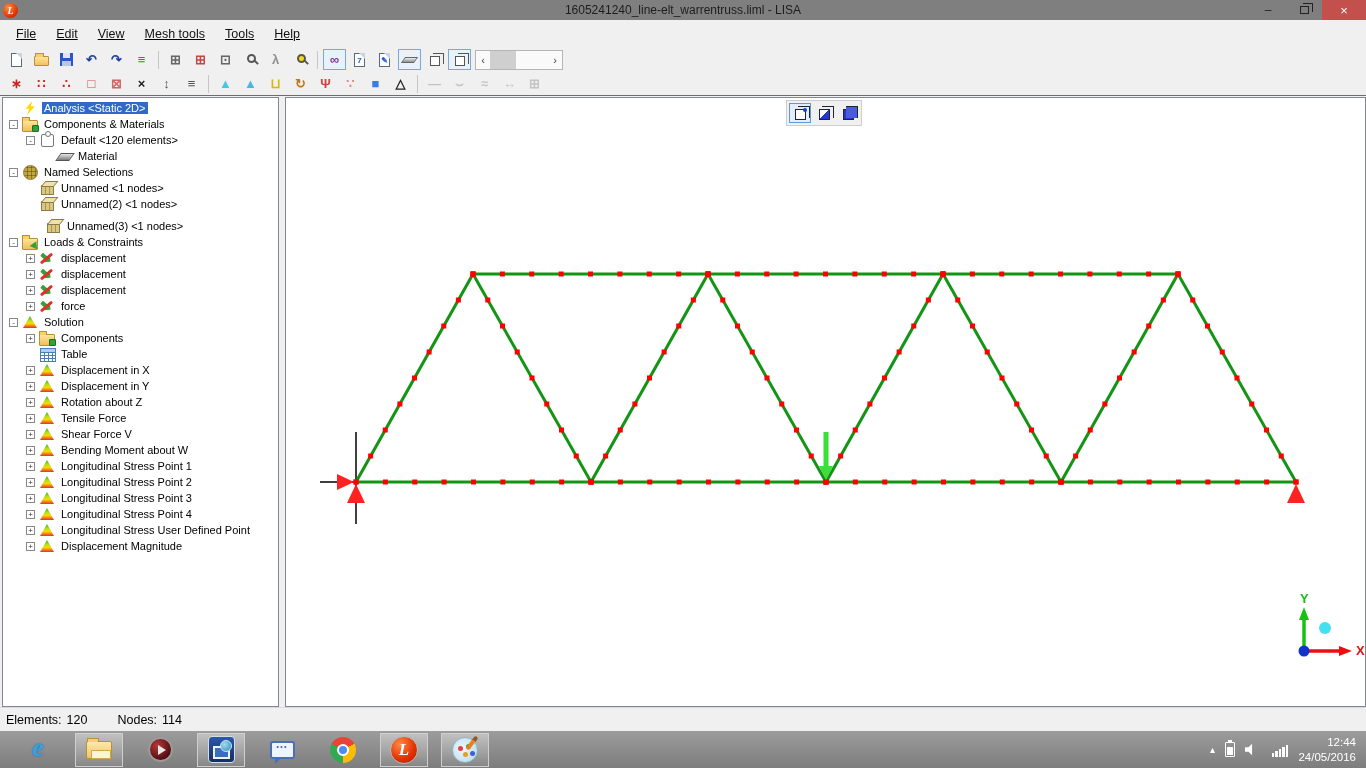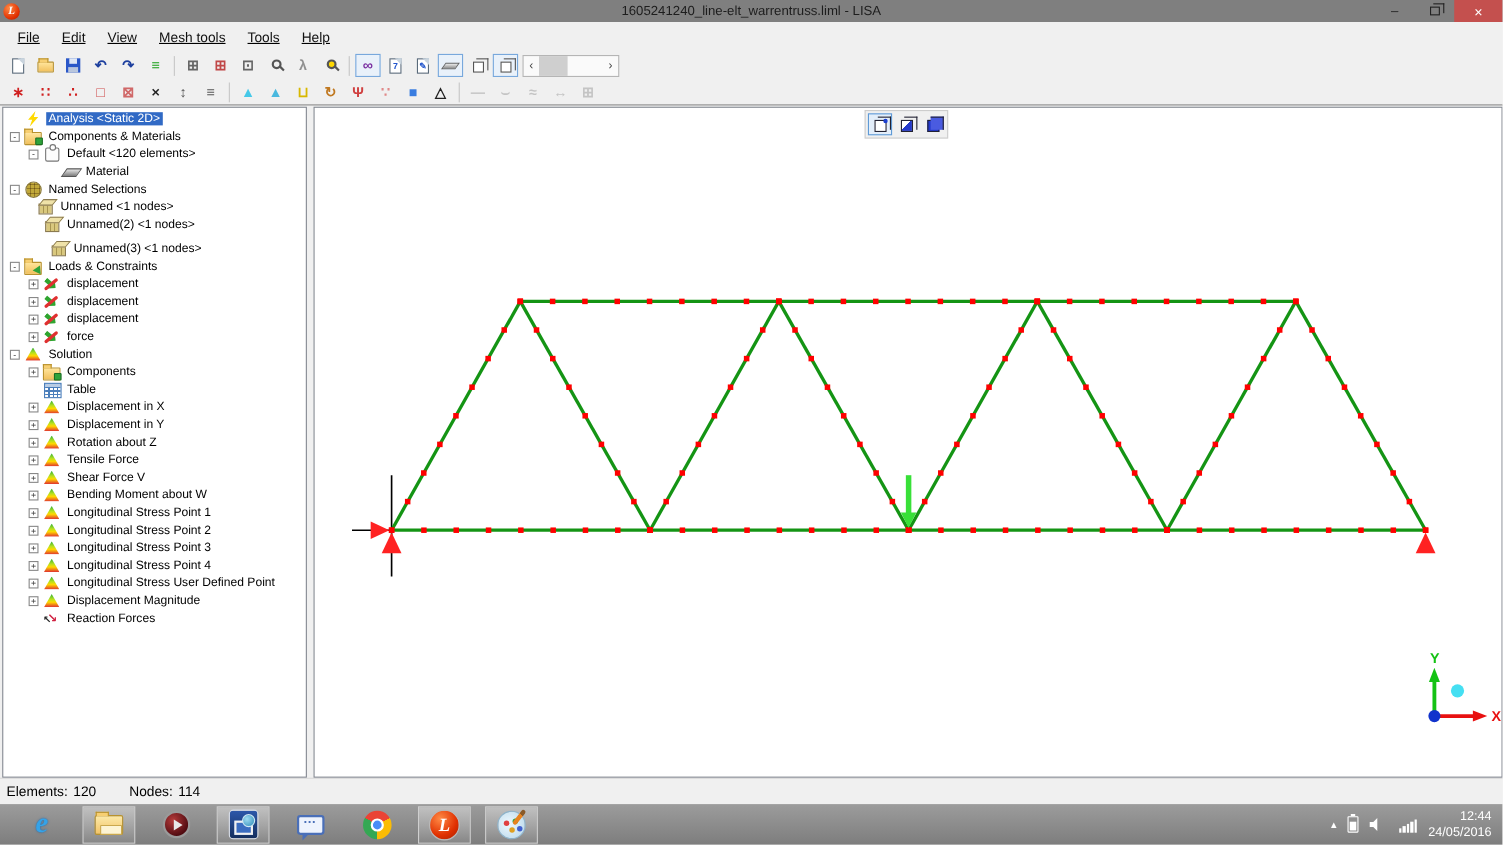--- a/index.html
+++ b/index.html
@@ -380,21 +380,21 @@
       <div class="trow" style="padding-left: 40px;">
         <span class="texp none"></span>
         <span class="ti ti-slab"></span>
         <span class="tlabel">Material</span>
       </div>
       <div class="trow" style="padding-left: 6px;">
         <span class="texp">-</span>
         <span class="ti ti-mesh"></span>
         <span class="tlabel">Named Selections</span>
       </div>
-      <div class="trow" style="padding-left: 17px;">
+      <div class="trow" style="padding-left: 23px;">
         <span class="texp none"></span>
         <span class="ti ti-cube"></span>
         <span class="tlabel">Unnamed &lt;1 nodes&gt;</span>
       </div>
       <div class="trow" style="padding-left: 23px;">
         <span class="texp none"></span>
         <span class="ti ti-cube"></span>
         <span class="tlabel">Unnamed(2) &lt;1 nodes&gt;</span>
       </div>
       <div class="trow" style="padding-left: 29px; margin-top: 6px;">
@@ -498,25 +498,20 @@
       </div>
       <div class="trow" style="padding-left: 23px;">
         <span class="texp">+</span>
         <span class="ti ti-tri"></span>
         <span class="tlabel">Longitudinal Stress User Defined Point</span>
       </div>
       <div class="trow" style="padding-left: 23px;">
         <span class="texp">+</span>
         <span class="ti ti-tri"></span>
         <span class="tlabel">Displacement Magnitude</span>
-      </div>
-      <div class="trow" style="padding-left: 23px;">
-        <span class="texp none"></span>
-        <span class="ti ti-react"></span>
-        <span class="tlabel">Reaction Forces</span>
       </div>
     </div>
   <div class="splitter"></div>
   <div class="canvas">
     <svg class="scene" id="scene" width="1081" height="609" viewBox="0 0 1081 609">
         <line x1="34" y1="384" x2="152" y2="384" stroke="#000000" stroke-width="1.5"></line>
         <line x1="70" y1="334" x2="70" y2="426" stroke="#000000" stroke-width="1.5"></line>
         <line x1="70" y1="384" x2="305" y2="384" stroke="#149414" stroke-width="3"></line>
         <line x1="305" y1="384" x2="540" y2="384" stroke="#149414" stroke-width="3"></line>
         <line x1="540" y1="384" x2="775" y2="384" stroke="#149414" stroke-width="3"></line>

